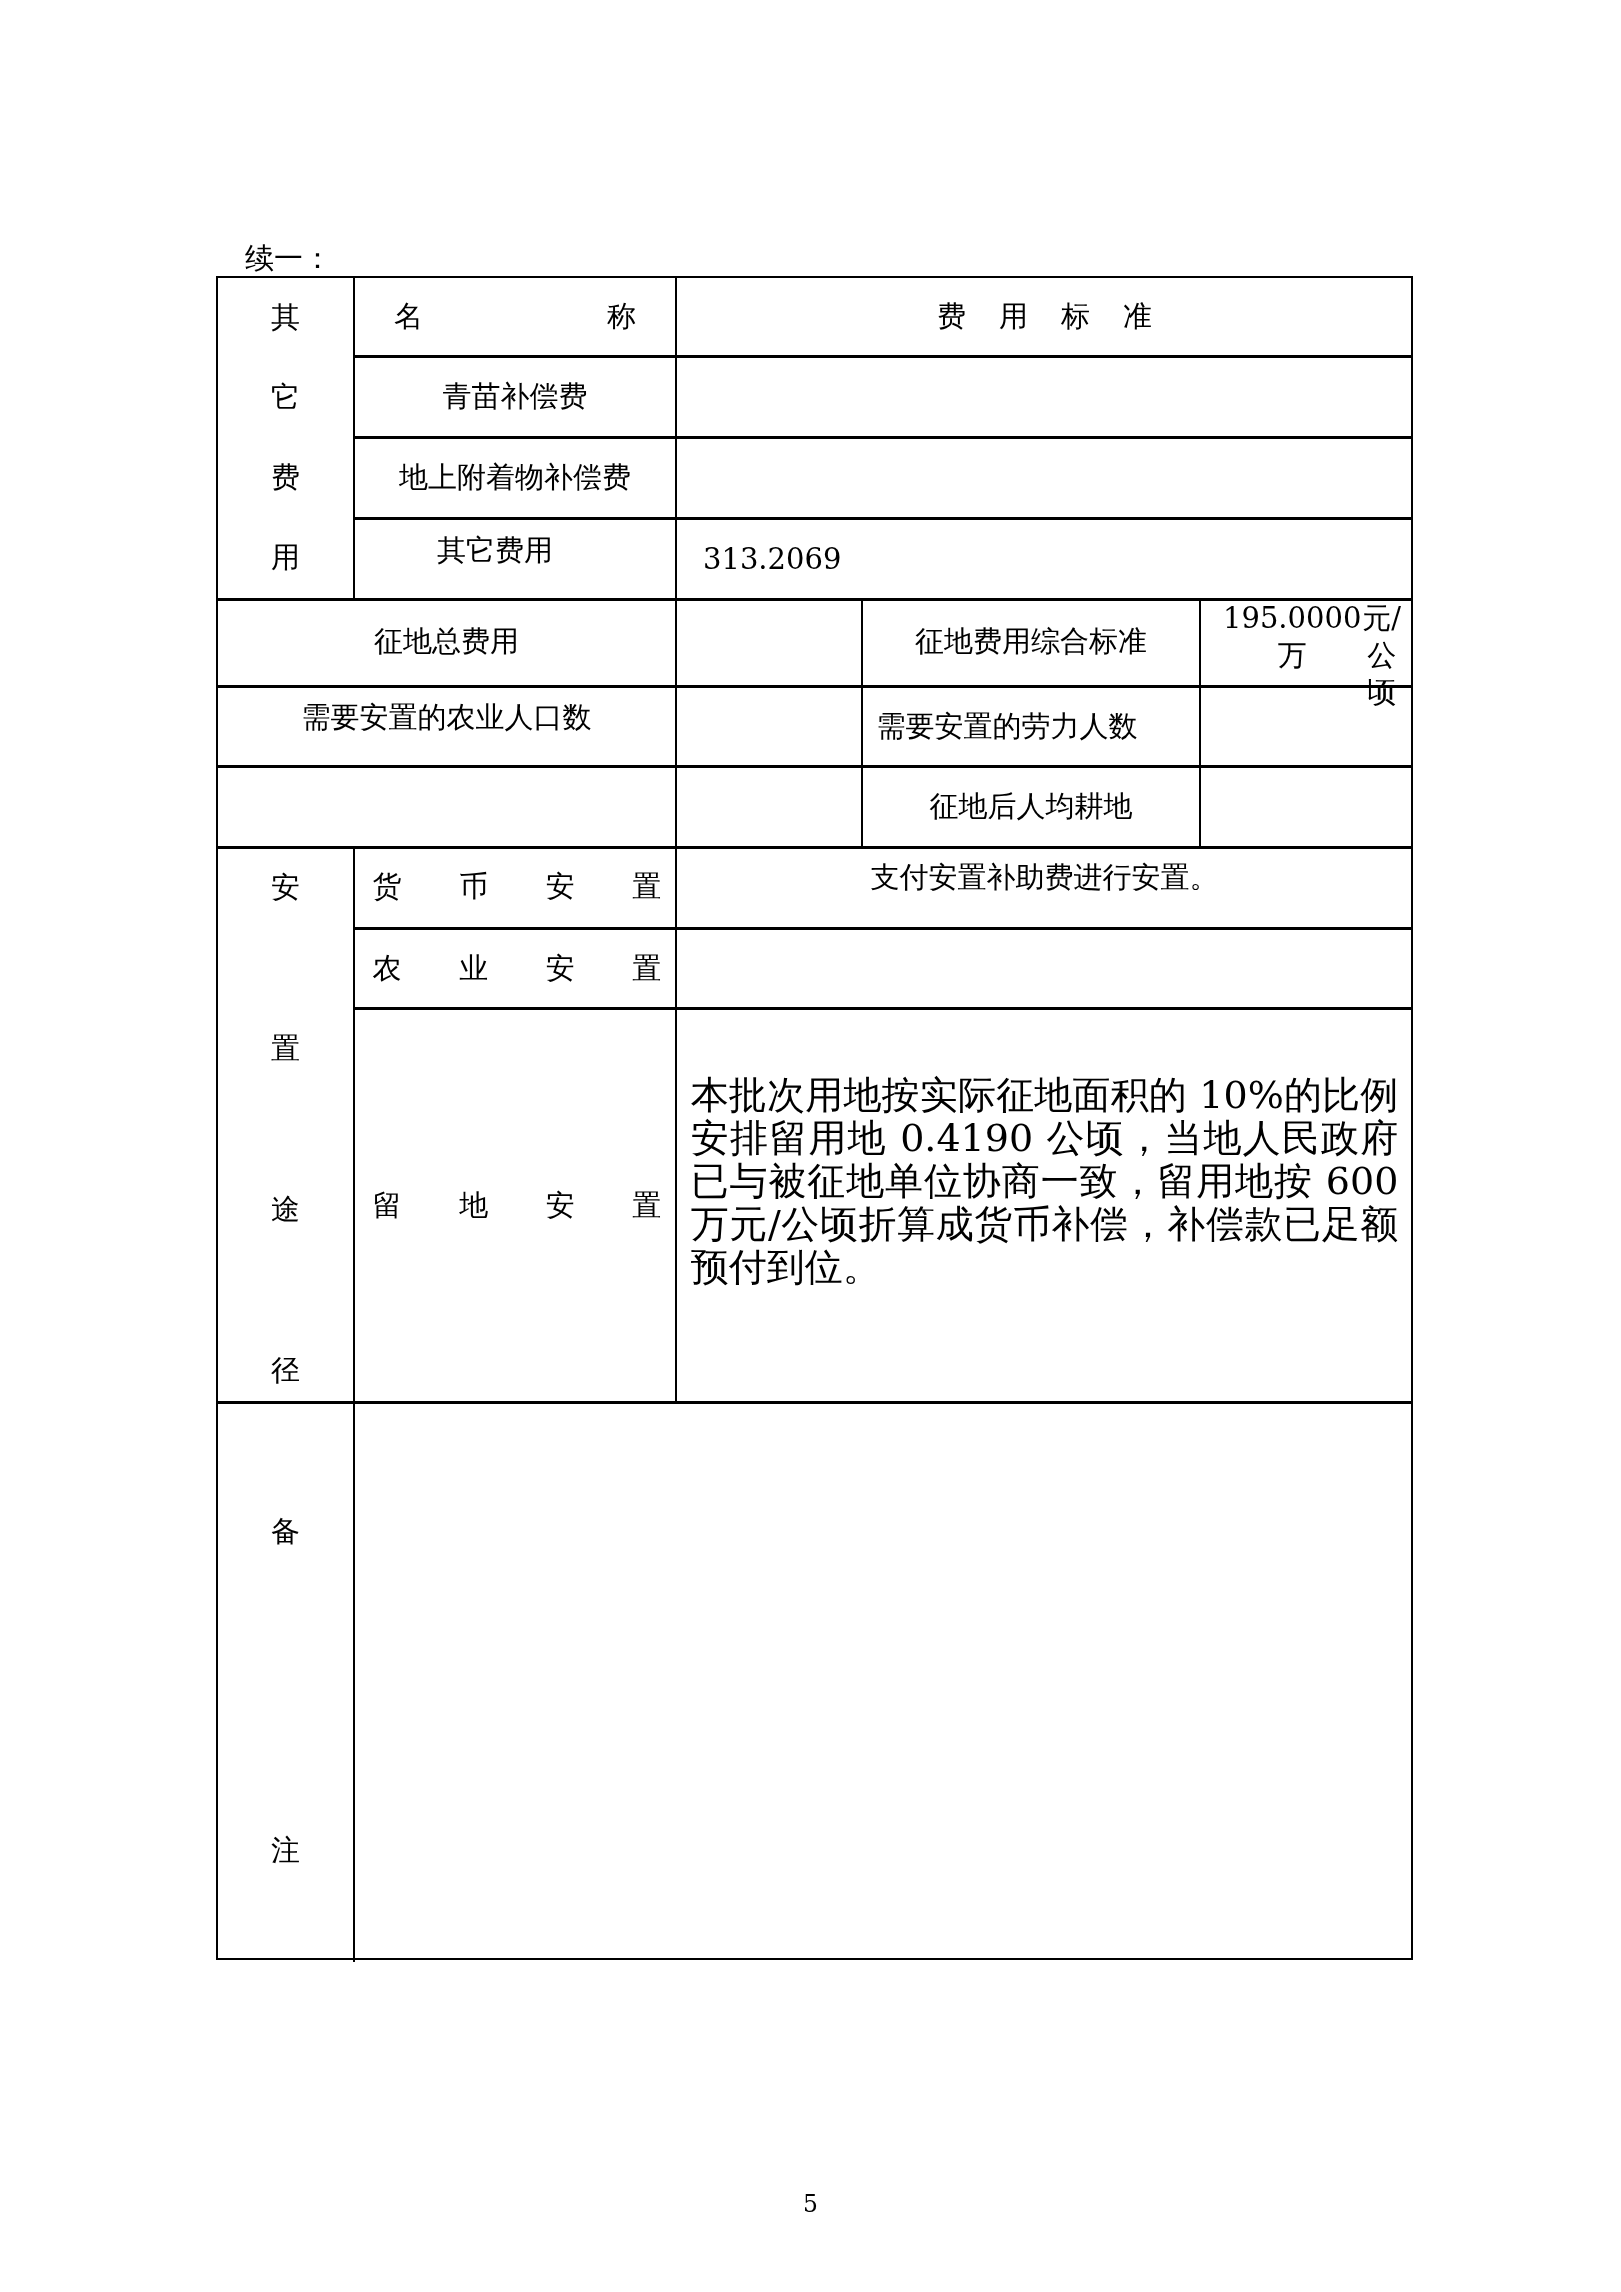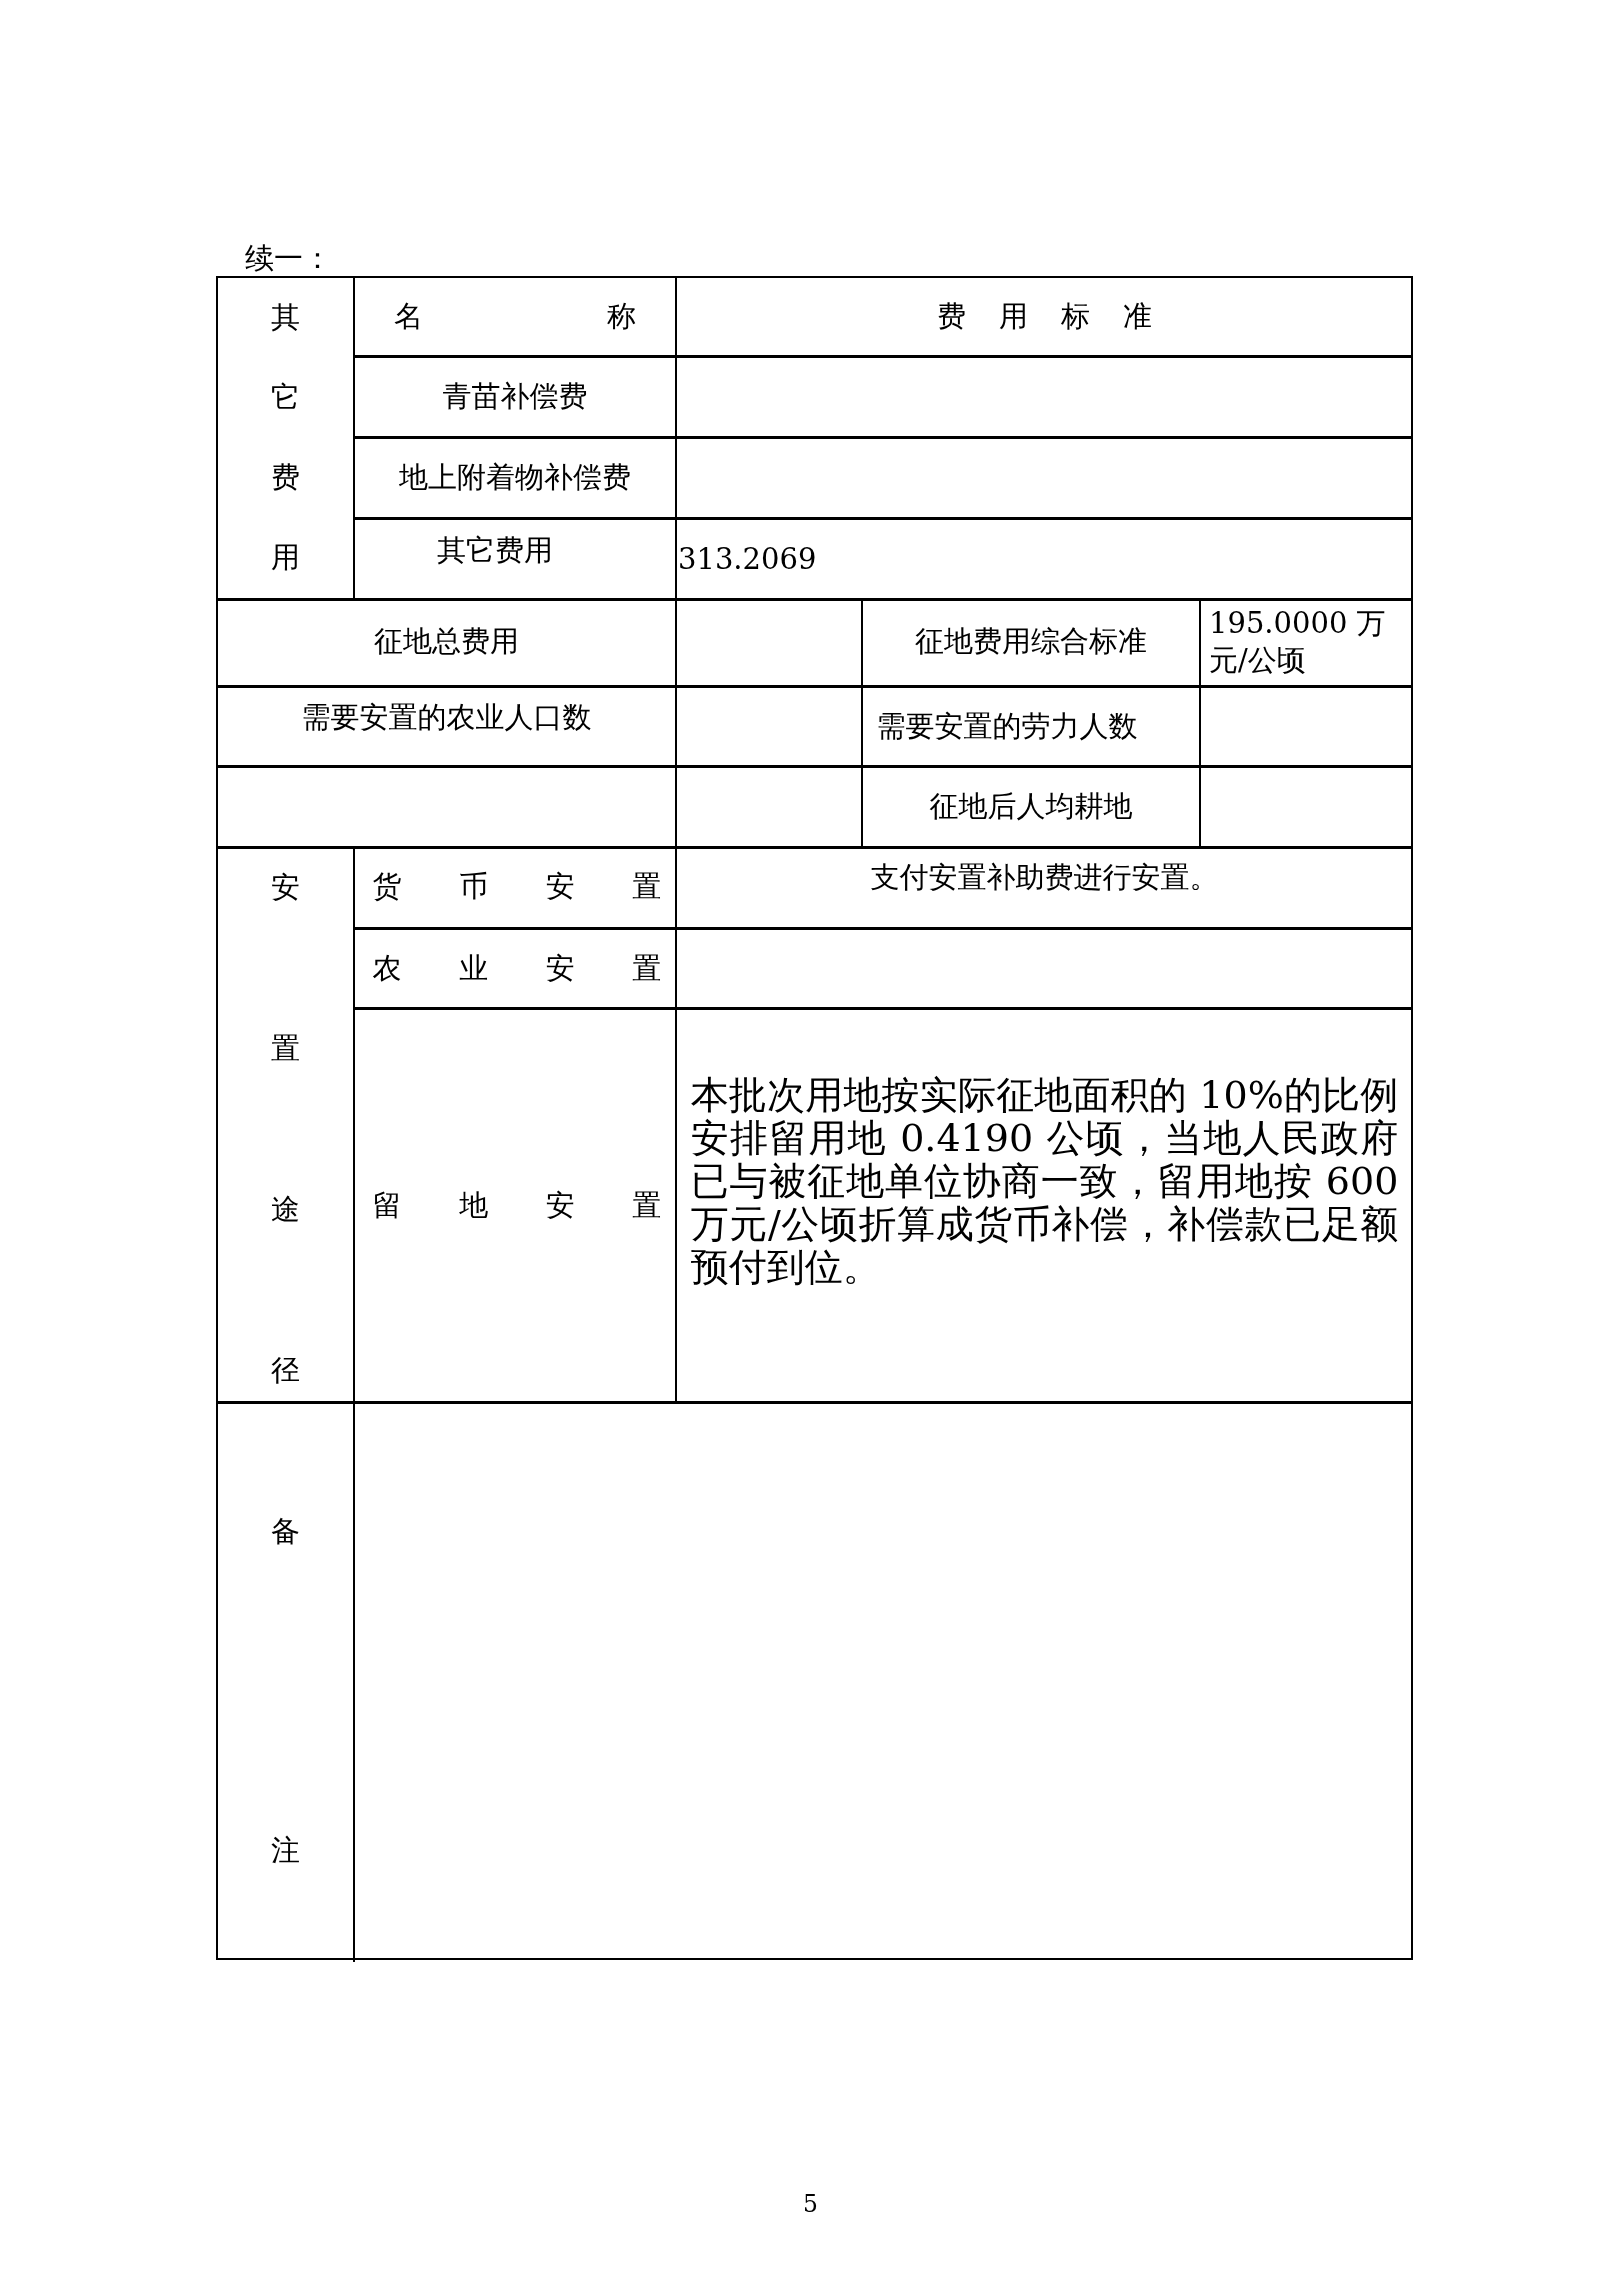--- a/index.html
+++ b/index.html
@@ -6,21 +6,21 @@
   body { width:1621px; height:2293px; position:relative; font-family:"DejaVu Serif","Liberation Serif",serif; color:#000; overflow:hidden; }
   .abs { position:absolute;margin-top:12px; }
   .cont { left:245px; top:227px; font-size:29px; }
   .table { position:absolute; left:216px; top:276px; width:1197px; height:1684px; border:2.9px solid #000; box-sizing:border-box; }
   .cell { position:absolute; box-sizing:border-box; display:flex; align-items:center; justify-content:center; font-size:29px; text-align:center; }
   .ln { position:absolute; background:#000; }
   .h { height:2.9px; }
   .v { width:2px; }
   .vtext { flex-direction:column; justify-content:space-around; }
   .spread { justify-content:space-between; padding:0 13.7px 0 17.6px; }
-  .left { justify-content:flex-start; padding-left:1px; text-align:right; }
+  .left { justify-content:flex-start; padding-left:26px; text-align:right; }
   .para { justify-content:flex-start; text-align:justify; padding:0 13.7px 0 13.7px; line-height:43px; font-size:38px; }
   .pageno { left:0; width:1621px; top:2178px; text-align:center; font-size:23.5px; }
 </style>
 </head>
 <body>
 
 <div class="abs cont">续一：</div>
 
 <div class="table">
 
@@ -59,21 +59,21 @@
   </div>
   <div class="cell" style="left:137px;top:80px;width:320px;height:77px">青苗补偿费</div>
   <div class="cell left" style="left:459px;top:80px;width:735px;height:77px"></div>
   <div class="cell" style="left:137px;top:161px;width:320px;height:78px">地上附着物补偿费</div>
   <div class="cell left" style="left:459px;top:161px;width:735px;height:78px"></div>
   <div class="cell" style="left:137px;top:234px;width:280px;height:77px">其它费用</div>
   <div class="cell left" style="left:459px;top:242px;width:735px;height:77px">313.2069</div>
 
   <div class="cell" style="left:0;top:322px;width:457px;height:84px">征地总费用</div>
   <div class="cell" style="left:645px;top:322px;width:336px;height:84px">征地费用综合标准</div>
-  <div class="cell" style="left:983px;top:322px;width:201px;height:84px;flex-direction:column;align-items:flex-start;padding-left:8px;line-height:37px">
+  <div class="cell" style="left:983px;top:322px;width:201px;height:84px;flex-direction:row;align-items:flex-start;padding-left:22px;line-height:37px">
     <span>195.0000 万</span>
     <span>元/公顷</span>
   </div>
 
   <div class="cell" style="left:0;top:410px;width:457px;height:59px">需要安置的农业人口数</div>
   <div class="cell" style="left:459px;top:410px;width:184px;height:77px"></div>
   <div class="cell" style="left:645px;top:410px;width:288px;height:77px">需要安置的劳力人数</div>
   <div class="cell" style="left:983px;top:410px;width:211px;height:77px"></div>
 
   <div class="cell" style="left:459px;top:490px;width:184px;height:77px"></div>

